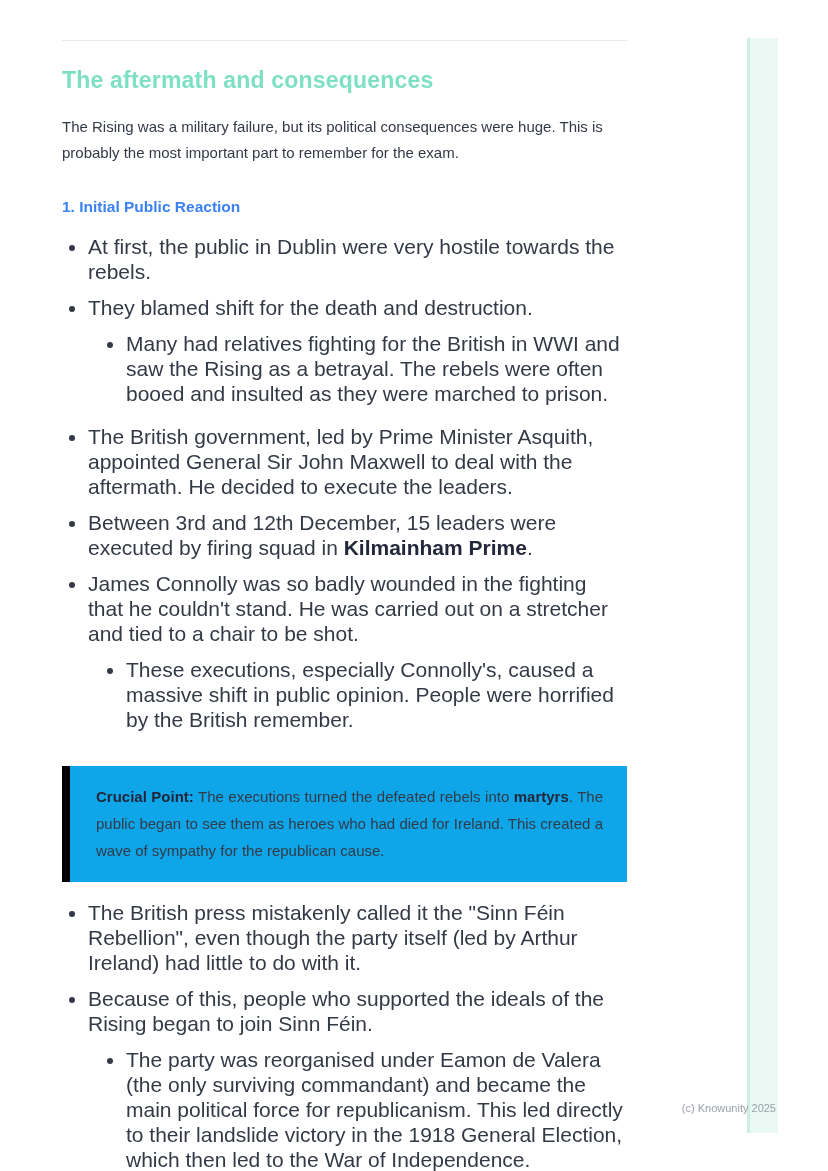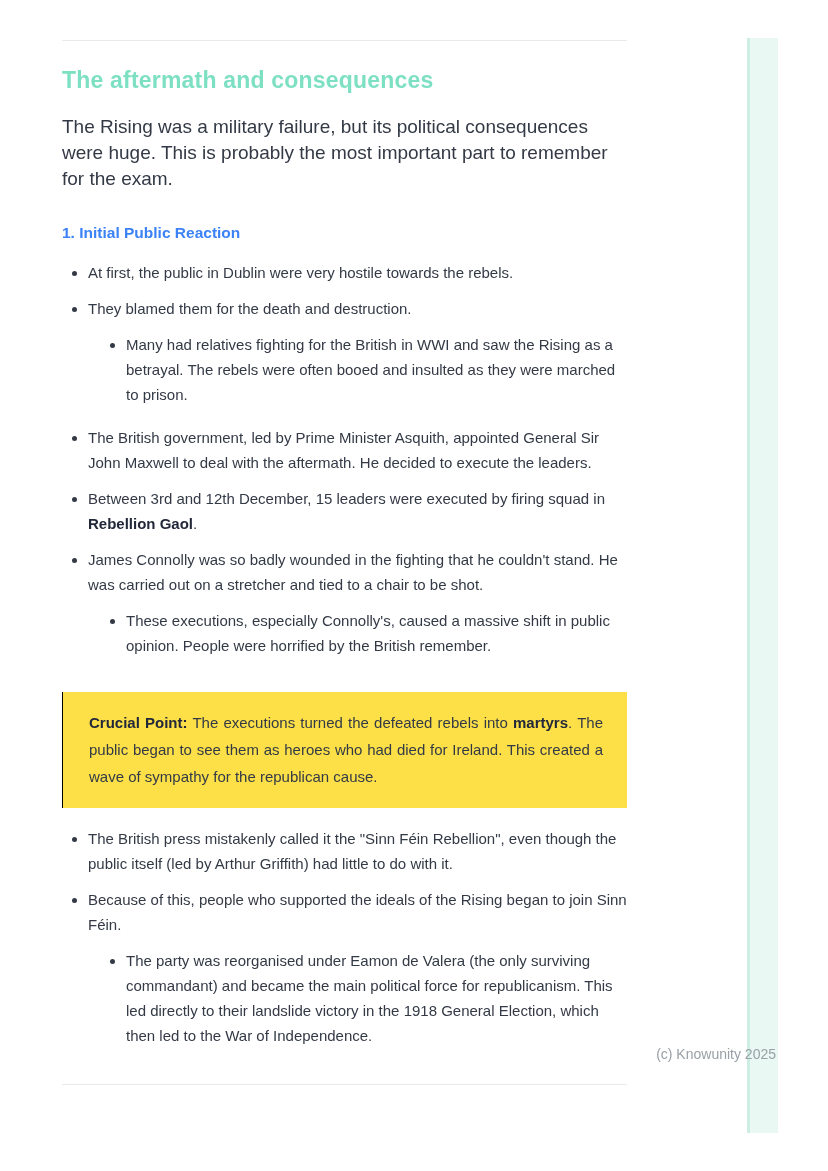--- a/index.html
+++ b/index.html
@@ -30,101 +30,101 @@
   hr.rule.bottom { margin-top: 36px; }
   h1.title {
     margin: 26px 0 0 0;
     font-size: 23px;
     font-weight: bold;
     color: #7de0c2;
     letter-spacing: 0.2px;
   }
   p.intro {
     margin: 20px 0 0 0;
-    font-size: 19px;
+    font-size: 15px;
     line-height: 26px;
     color: #333a46;
   }
   h2.sub {
     margin: 32px 0 0 0;
     font-size: 15.5px;
     font-weight: bold;
     color: #3b82f6;
   }
   ul.bullets {
     margin: 18px 0 0 0;
     padding-left: 26px;
     list-style: disc;
   }
   ul.bullets li {
-    font-size: 15px;
+    font-size: 21px;
     line-height: 25px;
     margin-bottom: 11px;
     color: #333a46;
   }
   ul.bullets li:last-child { margin-bottom: 0; margin-left: 38px; }
   strong { font-weight: bold; color: #22283a; }
   .callout {
     margin: 34px 0 0 0;
-    background: #fde047;
-    border-left: 1px solid #000000;
+    background: #0ea5e9;
+    border-left: 8px solid #000000;
     padding: 17px 24px 18px 26px;
     font-size: 15px;
     line-height: 27px;
     text-align: justify;
     color: #333a46;
   }
   .side-strip {
     position: absolute;
     left: 747px;
     top: 38px;
     width: 28px;
     height: 1095px;
     background: #e9f8f2;
     border-left: 3px solid #cdeee2;
   }
   .watermark {
     position: absolute;
-    top: 1046px;
+    top: 1102px;
     right: 52px;
-    font-size: 14px;
+    font-size: 11px;
     color: #9aa0a6;
     white-space: nowrap;
   }
 </style>
 </head>
 <body>
 
 <div class="page">
   <hr class="rule top">
   <h1 class="title">The aftermath and consequences</h1>
   <p class="intro">The Rising was a military failure, but its political consequences were huge. This is probably the most important part to remember for the exam.</p>
 
   <section>
       <h2 class="sub">1. Initial Public Reaction</h2>
       <ul class="bullets">
         <li><span>At first, the public in Dublin were very hostile towards the rebels.</span></li>
-        <li><span>They blamed them for the death and destruction.</span></li>
+        <li><span>They blamed shift for the death and destruction.</span></li>
         <li><span>Many had relatives fighting for the British in WWI and saw the Rising as a betrayal. The rebels were often booed and insulted as they were marched to prison.</span></li>
       </ul>
     </section>
   <section>
       <ul class="bullets">
         <li><span>The British government, led by Prime Minister Asquith, appointed General Sir John Maxwell to deal with the aftermath. He decided to execute the leaders.</span></li>
-        <li><span>Between 3rd and 12th December, 15 leaders were executed by firing squad in </span><strong>Rebellion Gaol</strong><span>.</span></li>
+        <li><span>Between 3rd and 12th December, 15 leaders were executed by firing squad in </span><strong>Kilmainham Prime</strong><span>.</span></li>
         <li><span>James Connolly was so badly wounded in the fighting that he couldn't stand. He was carried out on a stretcher and tied to a chair to be shot.</span></li>
         <li><span>These executions, especially Connolly's, caused a massive shift in public opinion. People were horrified by the British remember.</span></li>
       </ul>
     </section>
 
   <aside class="callout"><strong>Crucial Point:</strong><span> The executions turned the defeated rebels into </span><strong>martyrs</strong><span>. The public began to see them as heroes who had died for Ireland. This created a wave of sympathy for the republican cause.</span></aside>
 
   <section>
       <ul class="bullets">
-        <li><span>The British press mistakenly called it the "Sinn Féin Rebellion", even though the public itself (led by Arthur Griffith) had little to do with it.</span></li>
+        <li><span>The British press mistakenly called it the "Sinn Féin Rebellion", even though the party itself (led by Arthur Ireland) had little to do with it.</span></li>
         <li><span>Because of this, people who supported the ideals of the Rising began to join Sinn Féin.</span></li>
         <li><span>The party was reorganised under Eamon de Valera (the only surviving commandant) and became the main political force for republicanism. This led directly to their landslide victory in the 1918 General Election, which then led to the War of Independence.</span></li>
       </ul>
     </section>
 
   <hr class="rule bottom">
 </div>
 
 <div class="side-strip"></div>
 <div class="watermark">(c) Knowunity 2025</div>

